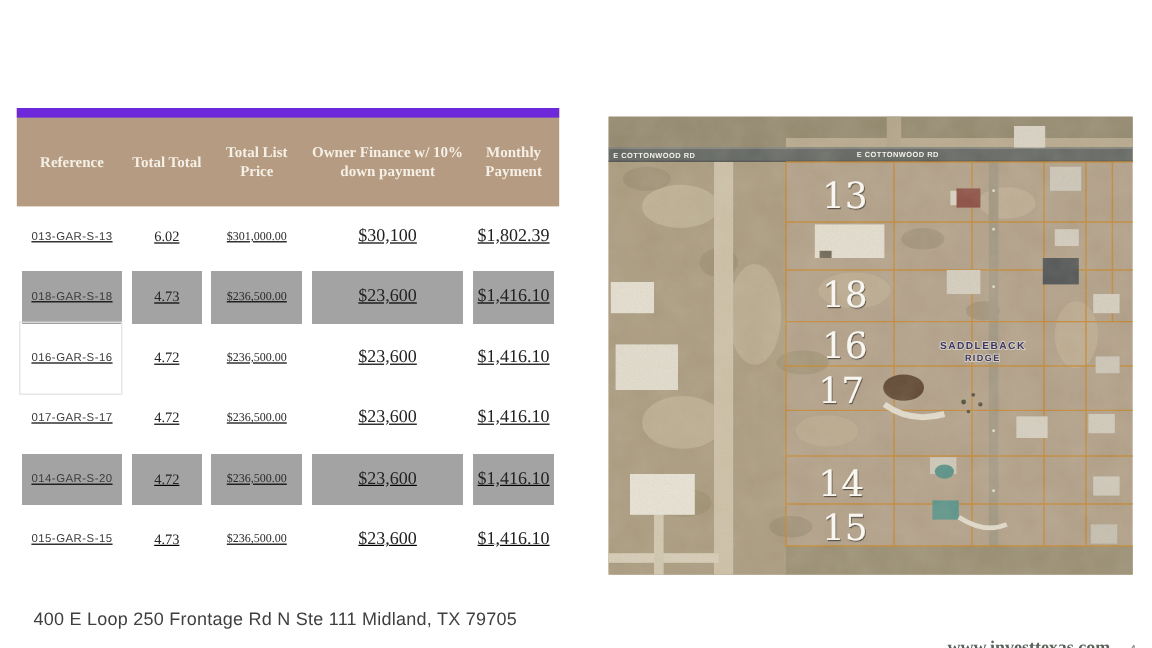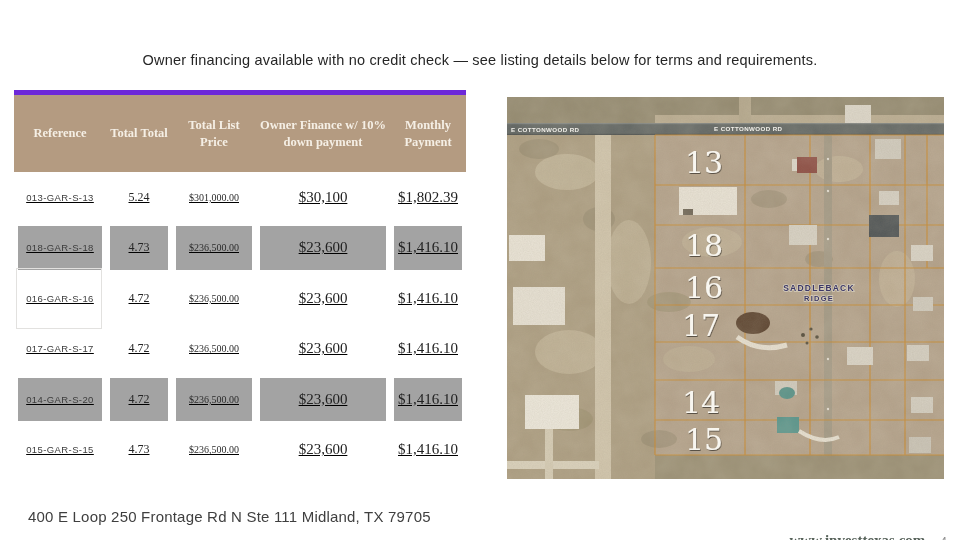--- a/index.html
+++ b/index.html
@@ -9,21 +9,21 @@
   }
   
   .headline{
     position:absolute;top:52px;left:0;right:0;text-align:center;
     font-size:14.5px;color:#262626;letter-spacing:.2px;
   }
   
   .pricing-table{position:absolute;left:14px;top:90px;width:452px;}
   .t-head{
     display:grid;grid-template-columns:92px 66px 84px 134px 76px;
-    height:82px;box-sizing:border-box;background:#b49b81;border-top:5px solid #6d28d9;
+    height:82px;box-sizing:border-box;background:#b49b81;border-top:8px solid #6d28d9;
     align-items:center;
   }
   .t-head .hcell{
     text-align:center;color:#f5efe5;font-family:"Liberation Serif",serif;
     font-weight:bold;font-size:12.5px;line-height:1.3;padding:0 4px;
   }
   .t-body{
     display:grid;grid-template-columns:92px 66px 84px 134px 76px;grid-auto-rows:50.5px;text-decoration:underline;
   }
   .row{display:contents;}
@@ -56,35 +56,34 @@
   .website{
     font-family:"Liberation Serif",serif;font-weight:bold;font-size:15px;color:#57625a;
   }
   .page-number{font-size:12px;color:#8d8d8d;}
 </style>
 </head>
 <body>
 
 <div class="slide">
 
-  <div class="headline">Owner financing available with no credit check — see listing details below for terms and requirements.</div>
 
   <div class="pricing-table">
     <div class="t-head">
       <div class="hcell">Reference</div>
       <div class="hcell">Total Total</div>
       <div class="hcell">Total List Price</div>
       <div class="hcell">Owner Finance w/ 10% down payment</div>
       <div class="hcell">Monthly Payment</div>
     </div>
     <div class="t-body">
 
       <div class="row">
         <div class="cell c-ref">013-GAR-S-13</div>
-        <div class="cell c-acres">5.24</div>
+        <div class="cell c-acres">6.02</div>
         <div class="cell c-price">$301,000.00</div>
         <div class="cell c-finance">$30,100</div>
         <div class="cell c-monthly">$1,802.39</div>
       </div>
 
       <div class="row shaded">
         <div class="cell c-ref">018-GAR-S-18</div>
         <div class="cell c-acres">4.73</div>
         <div class="cell c-price">$236,500.00</div>
         <div class="cell c-finance">$23,600</div>

